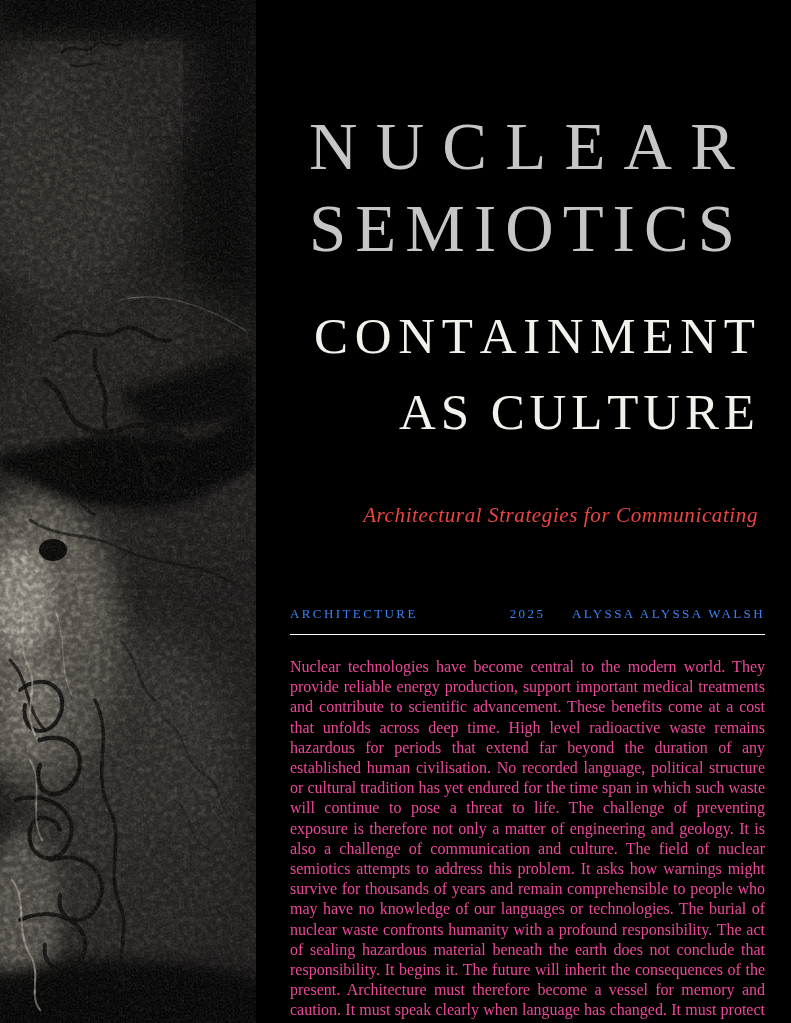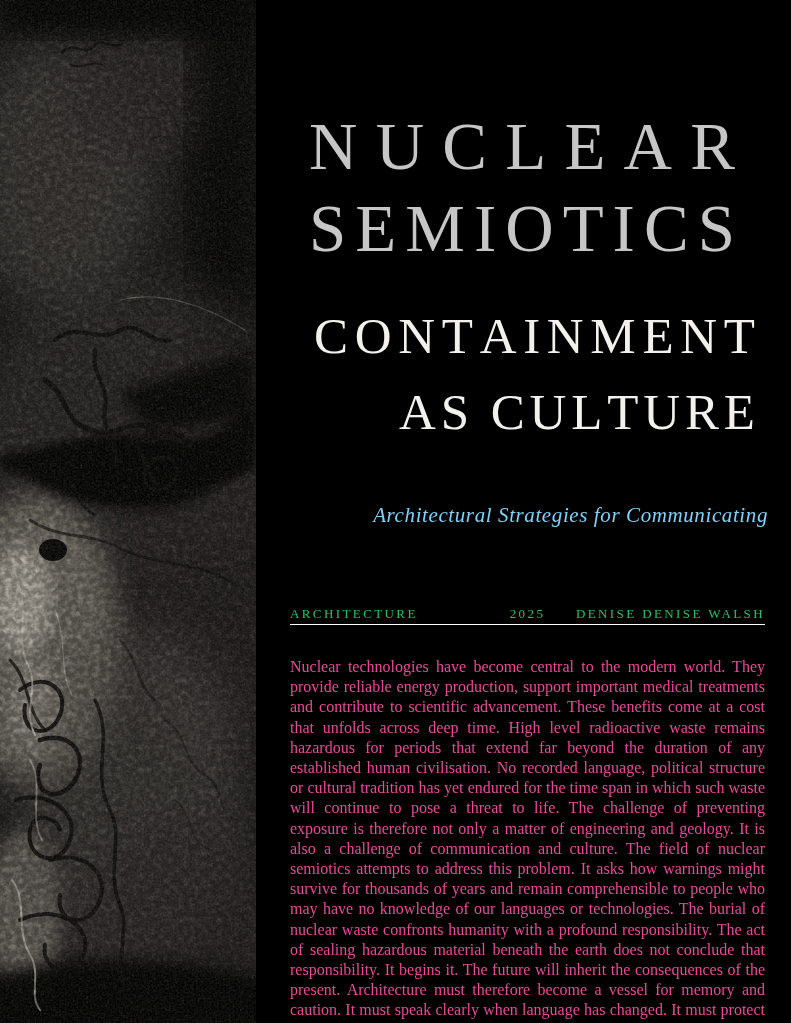--- a/index.html
+++ b/index.html
@@ -33,31 +33,31 @@
     position:absolute;right:36px;color:#f3f1ec;
     display:flex;justify-content:space-between;
     font-size:51px;line-height:51px;font-weight:400;
   }
   .display-line.l1{top:311px;width:441px;}
   .display-line.l2{top:387px;width:356px;}
   .display-line .word-space{width:12px;flex:0 0 auto;}
 
   
   .tagline{
-    position:absolute;right:23px;top:502px;width:470px;
+    position:absolute;right:33px;top:502px;width:470px;
     text-align:right;font-style:italic;font-size:21px;line-height:27px;
-    letter-spacing:0.6px;color:#7dd3fc;
+    letter-spacing:0.6px;color:#ef4444;
   }
 
   
   .meta-bar{
     position:absolute;left:34px;top:606px;width:475px;
     display:grid;grid-template-columns:1fr auto 1fr;align-items:baseline;
-    padding-bottom:2px;border-bottom:1.6px solid #ffffff;
-    font-size:13px;letter-spacing:2.4px;color:#22c55e;
+    padding-bottom:12px;border-bottom:1.6px solid #ffffff;
+    font-size:13px;letter-spacing:2.4px;color:#3b82f6;
   }
   .meta-bar .meta-year{text-align:right;}
   .meta-bar .meta-author{text-align:right;}
 
   
   .abstract{
     position:absolute;left:34px;top:641px;width:475px;
     font-size:16px;line-height:20.2px;color:#ec4899;
     text-align:justify;text-justify:inter-word;
   }
@@ -201,19 +201,19 @@
         <span>E</span>
       </div>
 
     <div class="tagline">
       <div>Architectural Strategies for Communicating</div>
     </div>
 
     <div class="meta-bar">
       <span class="meta-field">ARCHITECTURE</span>
       <span class="meta-year">2025</span>
-      <span class="meta-author">DENISE DENISE WALSH</span>
+      <span class="meta-author">ALYSSA ALYSSA WALSH</span>
     </div>
 
     <p class="abstract">Nuclear technologies have become central to the modern world. They provide reliable energy production, support important medical treatments and contribute to scientific advancement. These benefits come at a cost that unfolds across deep time. High level radioactive waste remains hazardous for periods that extend far beyond the duration of any established human civilisation. No recorded language, political structure or cultural tradition has yet endured for the time span in which such waste will continue to pose a threat to life. The challenge of preventing exposure is therefore not only a matter of engineering and geology. It is also a challenge of communication and culture. The field of nuclear semiotics attempts to address this problem. It asks how warnings might survive for thousands of years and remain comprehensible to people who may have no knowledge of our languages or technologies. The burial of nuclear waste confronts humanity with a profound responsibility. The act of sealing hazardous material beneath the earth does not conclude that responsibility. It begins it. The future will inherit the consequences of the present. Architecture must therefore become a vessel for memory and caution. It must speak clearly when language has changed. It must protect lives that have not yet been imagined.</p>
 
   </div>
 </div>
 
 </body></html>

